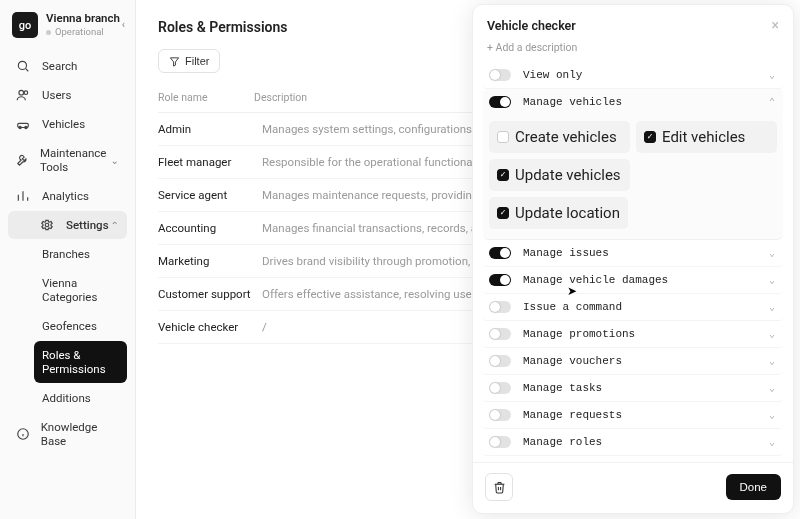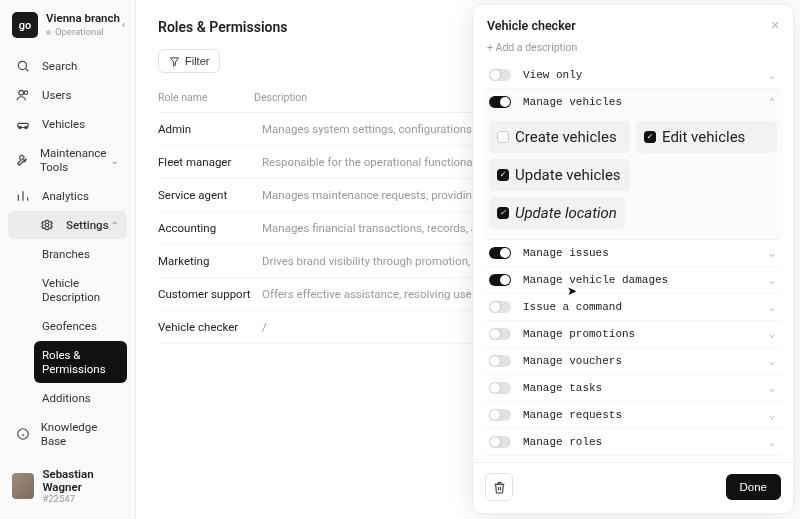--- a/index.html
+++ b/index.html
@@ -170,21 +170,21 @@
     border-radius:0 0 6px 6px;
     border-bottom:1px solid #f0f0f0;
   }
   .chip {
     display:flex; align-items:center; gap:6px;
     font-size:15px; color:#222;
     padding:7px 8px;
     border-radius:5px;
     background:#f2f2f2;
   }
-  .chip.single { grid-column: 1 / span 2; justify-self:start;font-style:italic; }
+  .chip.single { grid-column: 1 / span 2; justify-self:start; }
   .cb {
     width:12px; height:12px; border:1px solid #ccc; border-radius:3px;
     display:inline-flex; align-items:center; justify-content:center;
     background:#fff;
   }
   .cb.on { background:#111; border-color:#111; }
   .cb.on::after { content:"✓"; color:#fff; font-size:8px; line-height:1; }
   .drawer-foot {
     display:flex; align-items:center; justify-content:space-between;
     padding:10px 12px 12px 12px;
@@ -277,21 +277,21 @@
             </svg>
           </span>
         <span>Settings</span>
         <span class="nav-chev">⌃</span>
       </div>
       <div class="subnav">
         <div class="nav-item">
             <span>Branches</span>
           </div>
         <div class="nav-item">
-            <span>Vehicle Description</span>
+            <span>Vienna Categories</span>
           </div>
         <div class="nav-item">
             <span>Geofences</span>
           </div>
         <div class="nav-item active">
             <span>Roles &amp; Permissions</span>
           </div>
         <div class="nav-item">
             <span>Additions</span>
           </div>
@@ -301,27 +301,20 @@
             <svg width="14" height="14" viewBox="0 0 24 24" fill="none" stroke="currentColor" stroke-width="2">
               <circle cx="12" cy="12" r="9"></circle>
               <line x1="12" y1="8" x2="12" y2="8"></line>
               <line x1="12" y1="12" x2="12" y2="16"></line>
             </svg>
           </span>
         <span>Knowledge Base</span>
       </div>
     </nav>
 
-    <div class="sidebar-bottom">
-      <div class="avatar"></div>
-      <div class="user-text">
-        <span class="user-name">Sebastian Wagner</span>
-        <span class="user-id">#22547</span>
-      </div>
-    </div>
   </aside>
 
   <main class="main">
     <div class="main-header">
       <div class="main-title">Roles &amp; Permissions</div>
       <div class="grid-toggle">
         <span>
             <svg width="12" height="12" viewBox="0 0 24 24" fill="none" stroke="currentColor" stroke-width="2">
               <rect x="3" y="3" width="7" height="7"></rect>
               <rect x="14" y="3" width="7" height="7"></rect>

